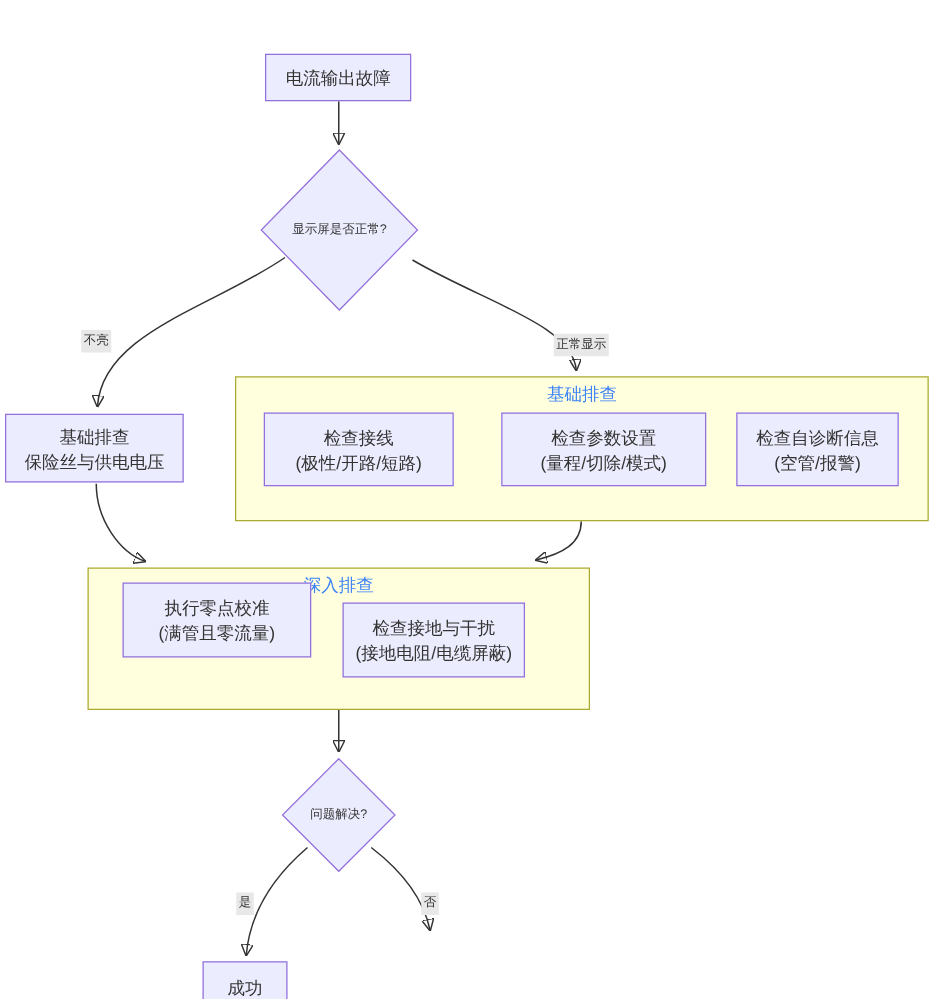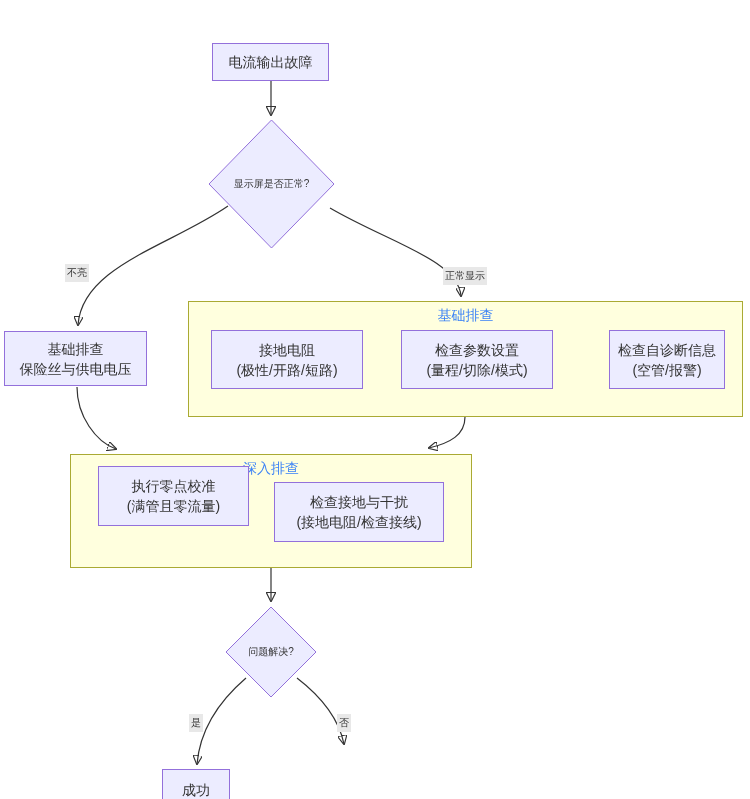--- a/index.html
+++ b/index.html
@@ -75,42 +75,42 @@
   <span class="elabel" style="left:344px;top:687px">否</span>
 
   <div class="node" style="left:4px;top:295px;width:143px;height:55px">
     <div>基础排查</div>
     <div>保险丝与供电电压</div>
   </div>
 
   <div class="cluster" style="left:188px;top:265px;width:555px;height:116px">
     <div class="cluster-title">基础排查</div>
     <div class="node" style="left:22px;top:28px;width:152px;height:59px">
-      <div>接地电阻</div>
+      <div>检查接线</div>
       <div>(极性/开路/短路)</div>
     </div>
-    <div class="node" style="left:212px;top:28px;width:152px;height:59px">
+    <div class="node" style="left:212px;top:28px;width:164px;height:59px">
       <div>检查参数设置</div>
       <div>(量程/切除/模式)</div>
     </div>
-    <div class="node" style="left:420px;top:28px;width:116px;height:59px">
+    <div class="node" style="left:400px;top:28px;width:130px;height:59px">
       <div>检查自诊断信息</div>
       <div>(空管/报警)</div>
     </div>
   </div>
 
   <div class="cluster" style="left:70px;top:418px;width:402px;height:114px">
     <div class="cluster-title">深入排查</div>
     <div class="node" style="left:27px;top:11px;width:151px;height:60px">
       <div>执行零点校准</div>
       <div>(满管且零流量)</div>
     </div>
-    <div class="node" style="left:203px;top:27px;width:170px;height:60px">
+    <div class="node" style="left:203px;top:27px;width:146px;height:60px">
       <div>检查接地与干扰</div>
-      <div>(接地电阻/检查接线)</div>
+      <div>(接地电阻/电缆屏蔽)</div>
     </div>
   </div>
 
   <div class="diamond" style="left:225px;top:570px;width:92px;height:92px">
     <svg width="92" height="92">
       <polygon points="46,1 91,46 46,91 1,46" fill="#ECECFF" stroke="#9370DB" stroke-width="1"></polygon>
     </svg>
     <span class="dlabel">问题解决?</span>
   </div>
 

